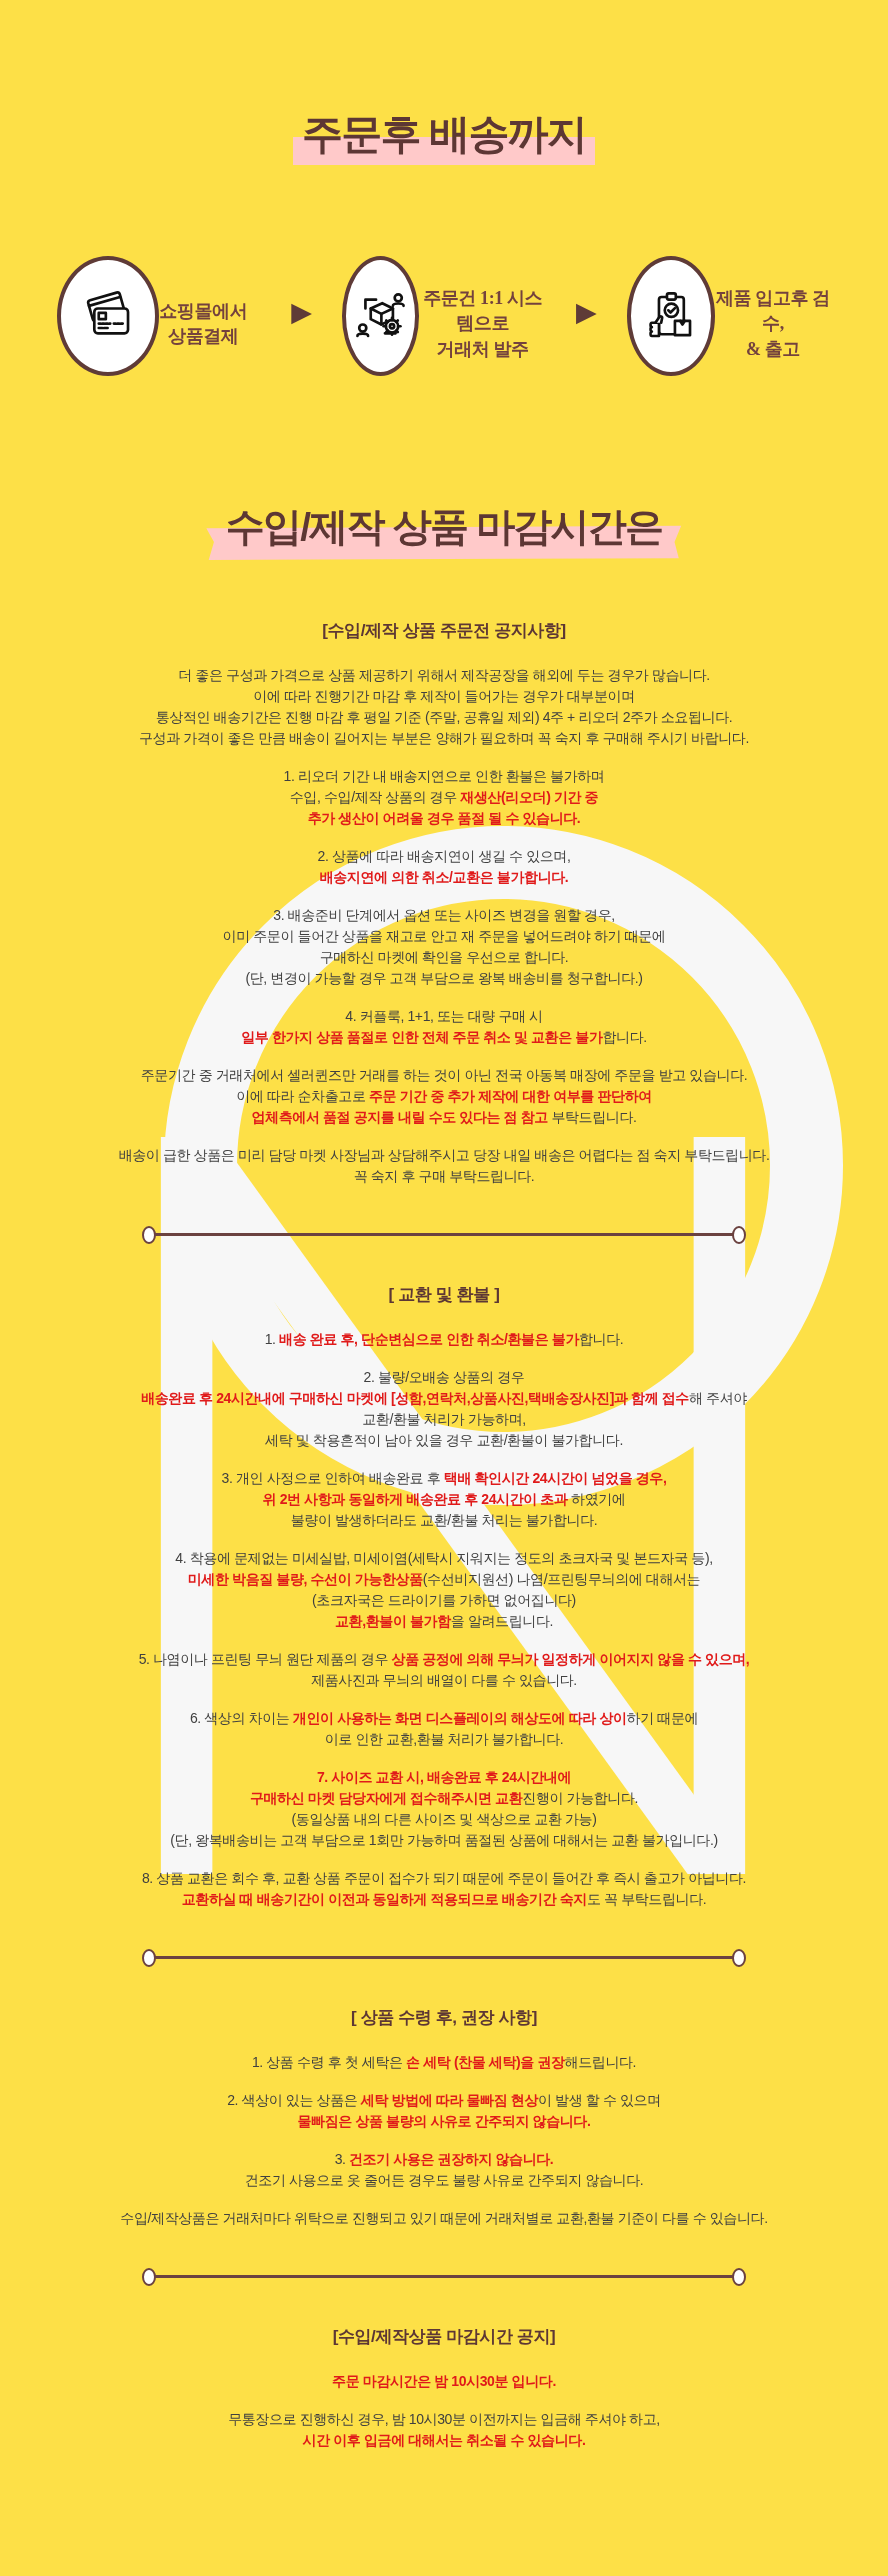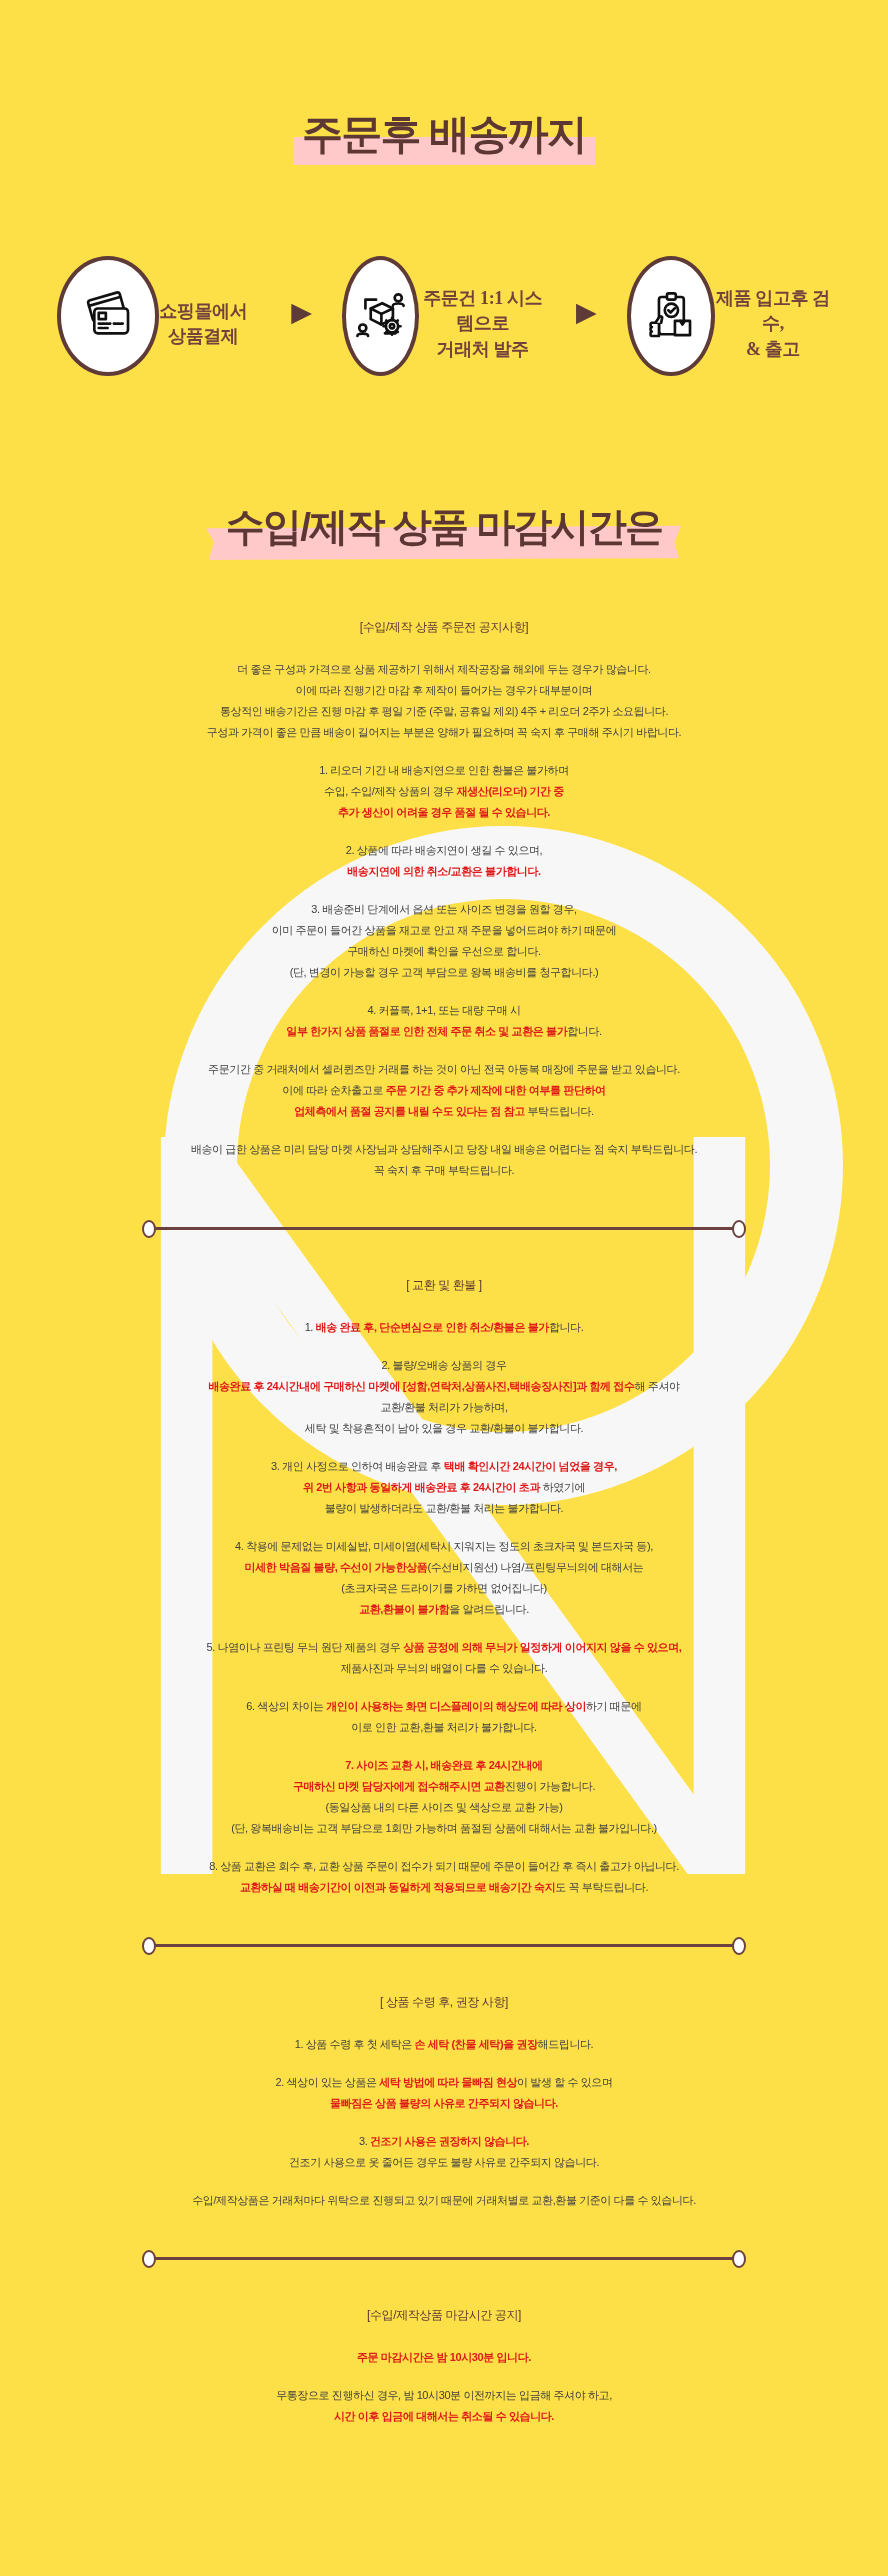--- a/index.html
+++ b/index.html
@@ -31,23 +31,23 @@
     color:#74423d;line-height:1.4;letter-spacing:-0.4px;}
   .flow-arrow{align-self:flex-start;margin-top:43px;font-size:27px;color:#5f3b37;line-height:1;}
 
   
   .banner2-wrap{margin-top:98px;text-align:center;}
   .banner2{display:inline-block;position:relative;font-size:39px;font-weight:800;
     color:#5d3734;letter-spacing:-1.8px;line-height:1.1;}
 
   
   .notice{margin-top:37px;text-align:center;}
-  .subheader{margin:12.4px 0 23px;font-size:12px;font-weight:400;color:#5d3734;letter-spacing:-0.4px;}
+  .subheader{margin:12.4px 0 23px;font-size:17px;font-weight:700;color:#5d3734;letter-spacing:-0.4px;}
   .tblock{margin:0 0 17px;}
-  .tline{margin:0;font-size:11px;line-height:21px;color:#404040;letter-spacing:-0.4px;}
+  .tline{margin:0;font-size:14px;line-height:21px;color:#404040;letter-spacing:-0.4px;}
   .tline .red{color:#e01a1a;font-weight:700;}
   .divider{width:604px;margin:39px auto;display:flex;align-items:center;}
   .divider .ring{width:9.8px;height:14px;border:2.7px solid #6b4240;border-radius:50%;flex:0 0 auto;background:#fff;}
   .divider .dline{flex:1;height:2.7px;background:#6b4240;margin:0 -1.8px;}
 
   .icon-svg{display:block;}
 </style>
 </head>
 <body>
 

